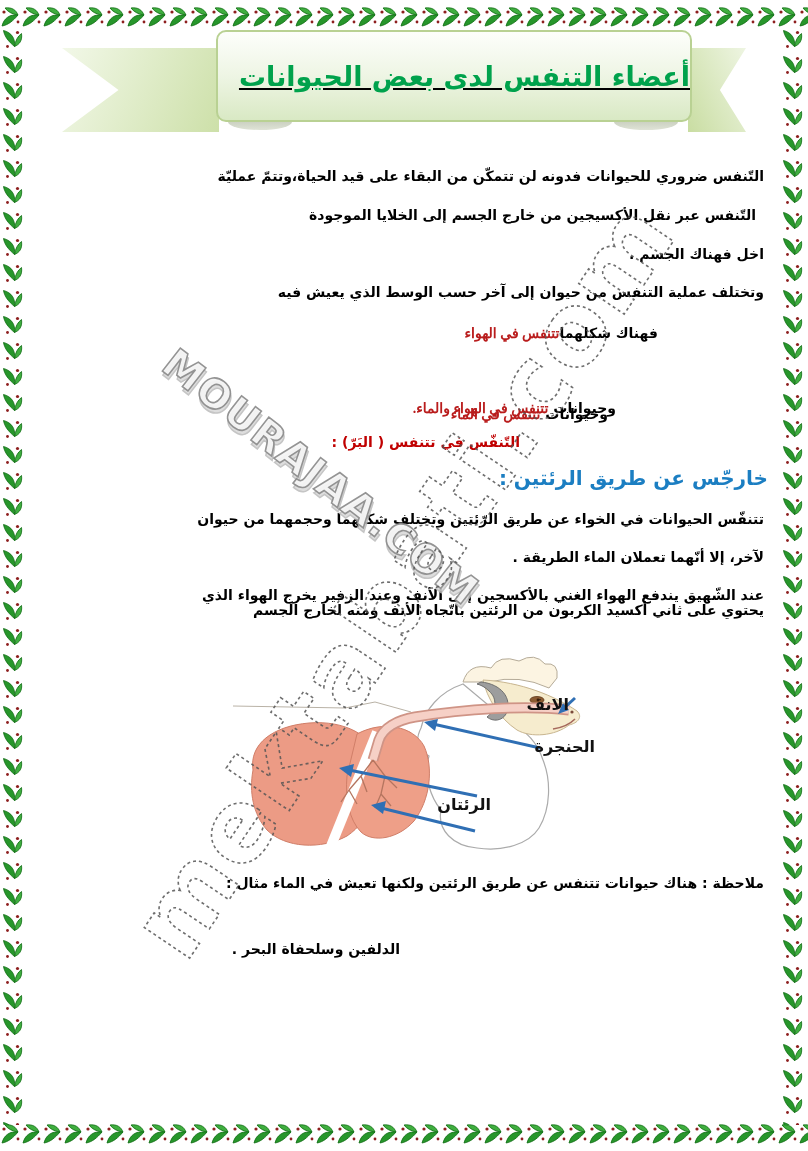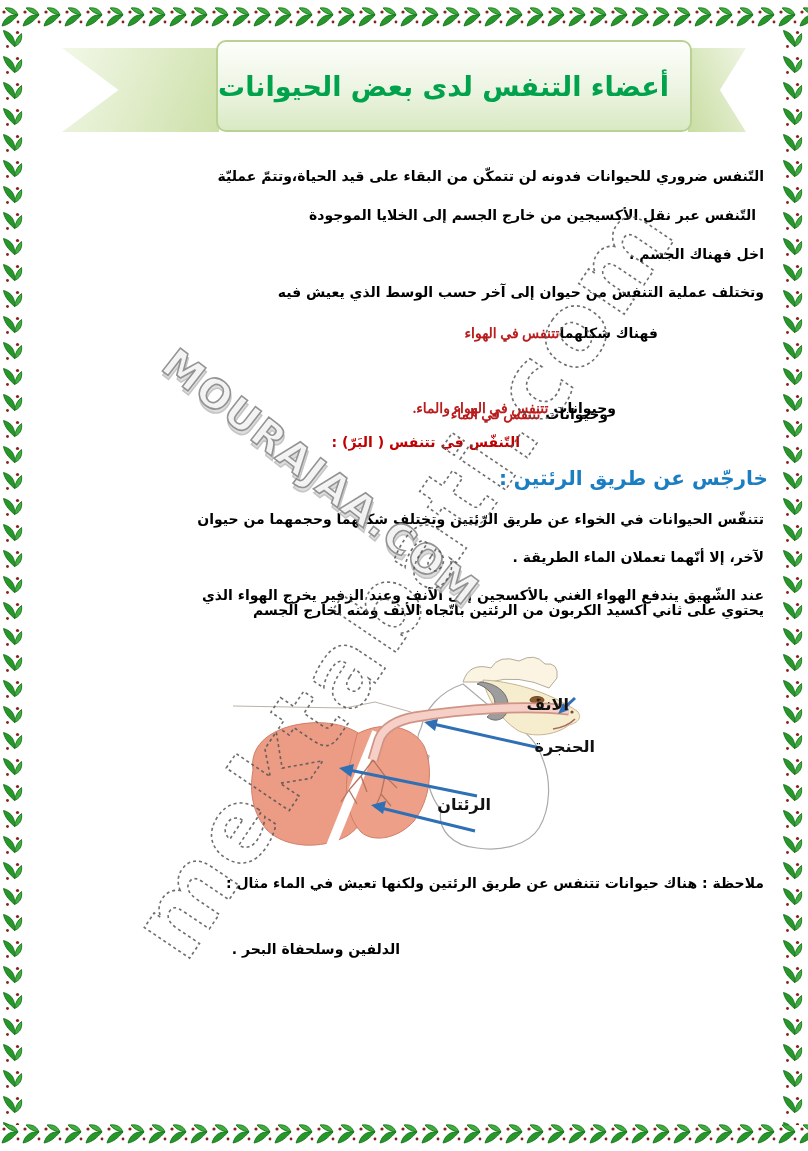--- a/index.html
+++ b/index.html
@@ -17,24 +17,24 @@
   .holly-left svg,.holly-right svg{transform:rotate(90deg);}
   
   .banner{position:absolute;left:62px;top:30px;width:684px;height:106px;z-index:2;}
   .tail{position:absolute;top:18px;height:84px;background:linear-gradient(115deg,#f2f8e8,#cde0a9);}
   .tail-left{left:0;width:157px;clip-path:polygon(0 0,100% 0,100% 100%,0 100%,36% 50%);}
   .tail-right{left:626px;width:58px;background:linear-gradient(245deg,#eef5e2,#c9ddA2);
     clip-path:polygon(0 0,100% 0,55% 50%,100% 100%,0 100%);}
   .fold{position:absolute;top:84px;width:64px;height:16px;border-radius:50%;
     background:linear-gradient(180deg,#b9c0ae,#dfe3d6);z-index:1;}
   .fold-l{left:166px;} .fold-r{left:552px;}
-  .banner-box{position:absolute;left:154px;top:10px;width:472px;height:88px;z-index:2;
+  .banner-box{position:absolute;left:154px;top:0;width:472px;height:88px;z-index:2;
     border:2px solid #b9d193;border-radius:10px;
     background:linear-gradient(180deg,#fdfefb 0%,#eef5e4 50%,#d9e9c4 100%);
-    display:flex;align-items:center;justify-content:flex-start;}
+    display:flex;align-items:center;justify-content:flex-end;text-decoration:underline;}
   .banner-title{color:#00a24c;font-size:27px;font-weight:bold;direction:rtl;white-space:nowrap;}
   
   .line{position:absolute;direction:rtl;white-space:nowrap;z-index:3;
     font-size:14px;font-weight:bold;color:#000;}
   .blue{color:#b91c1c;font-family:Liberation Serif, serif;}
   .red-heading{color:#c00000;}
   .blue-heading{color:#1b7ec2;font-size:20px;}
   
   .wm{position:absolute;inset:0;z-index:4;pointer-events:none;}
   

